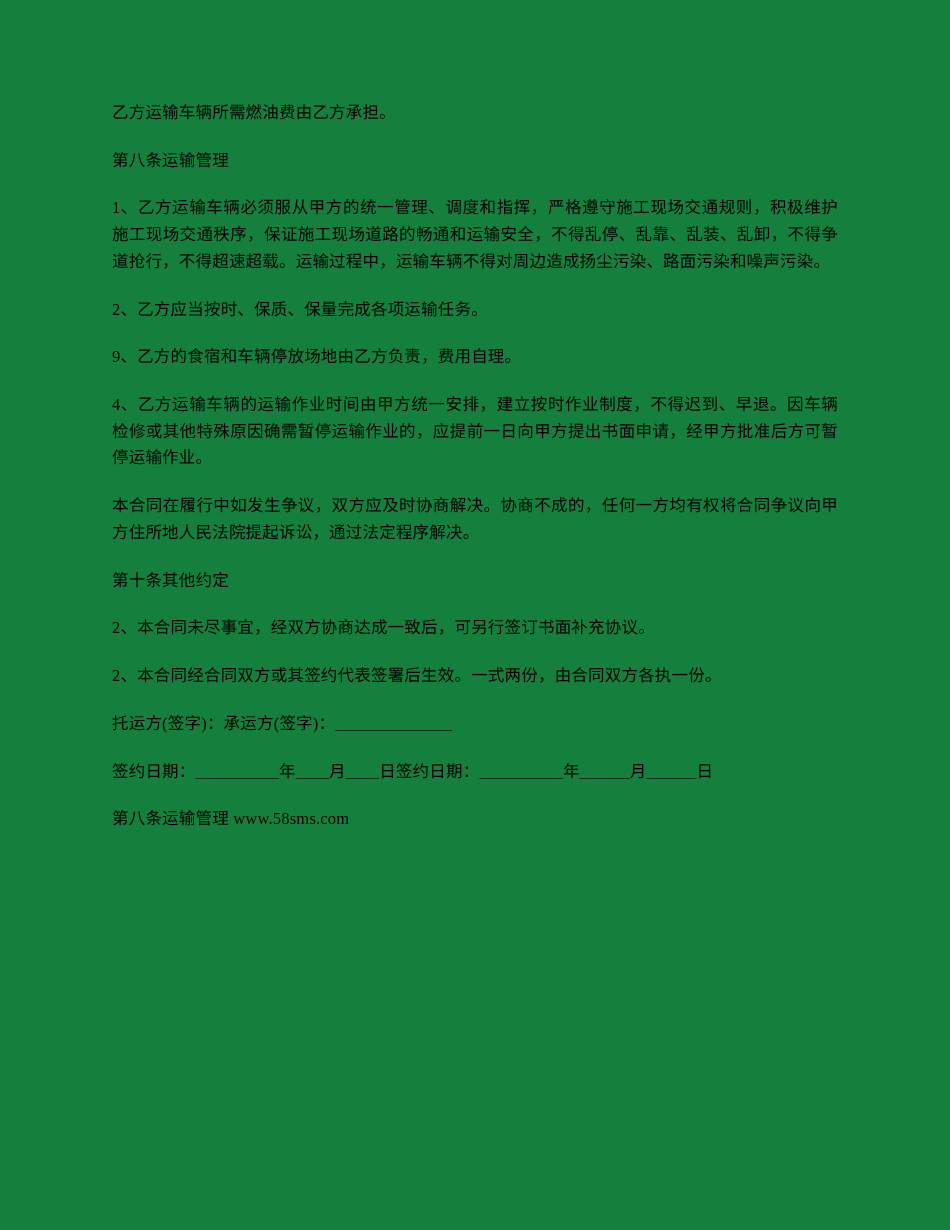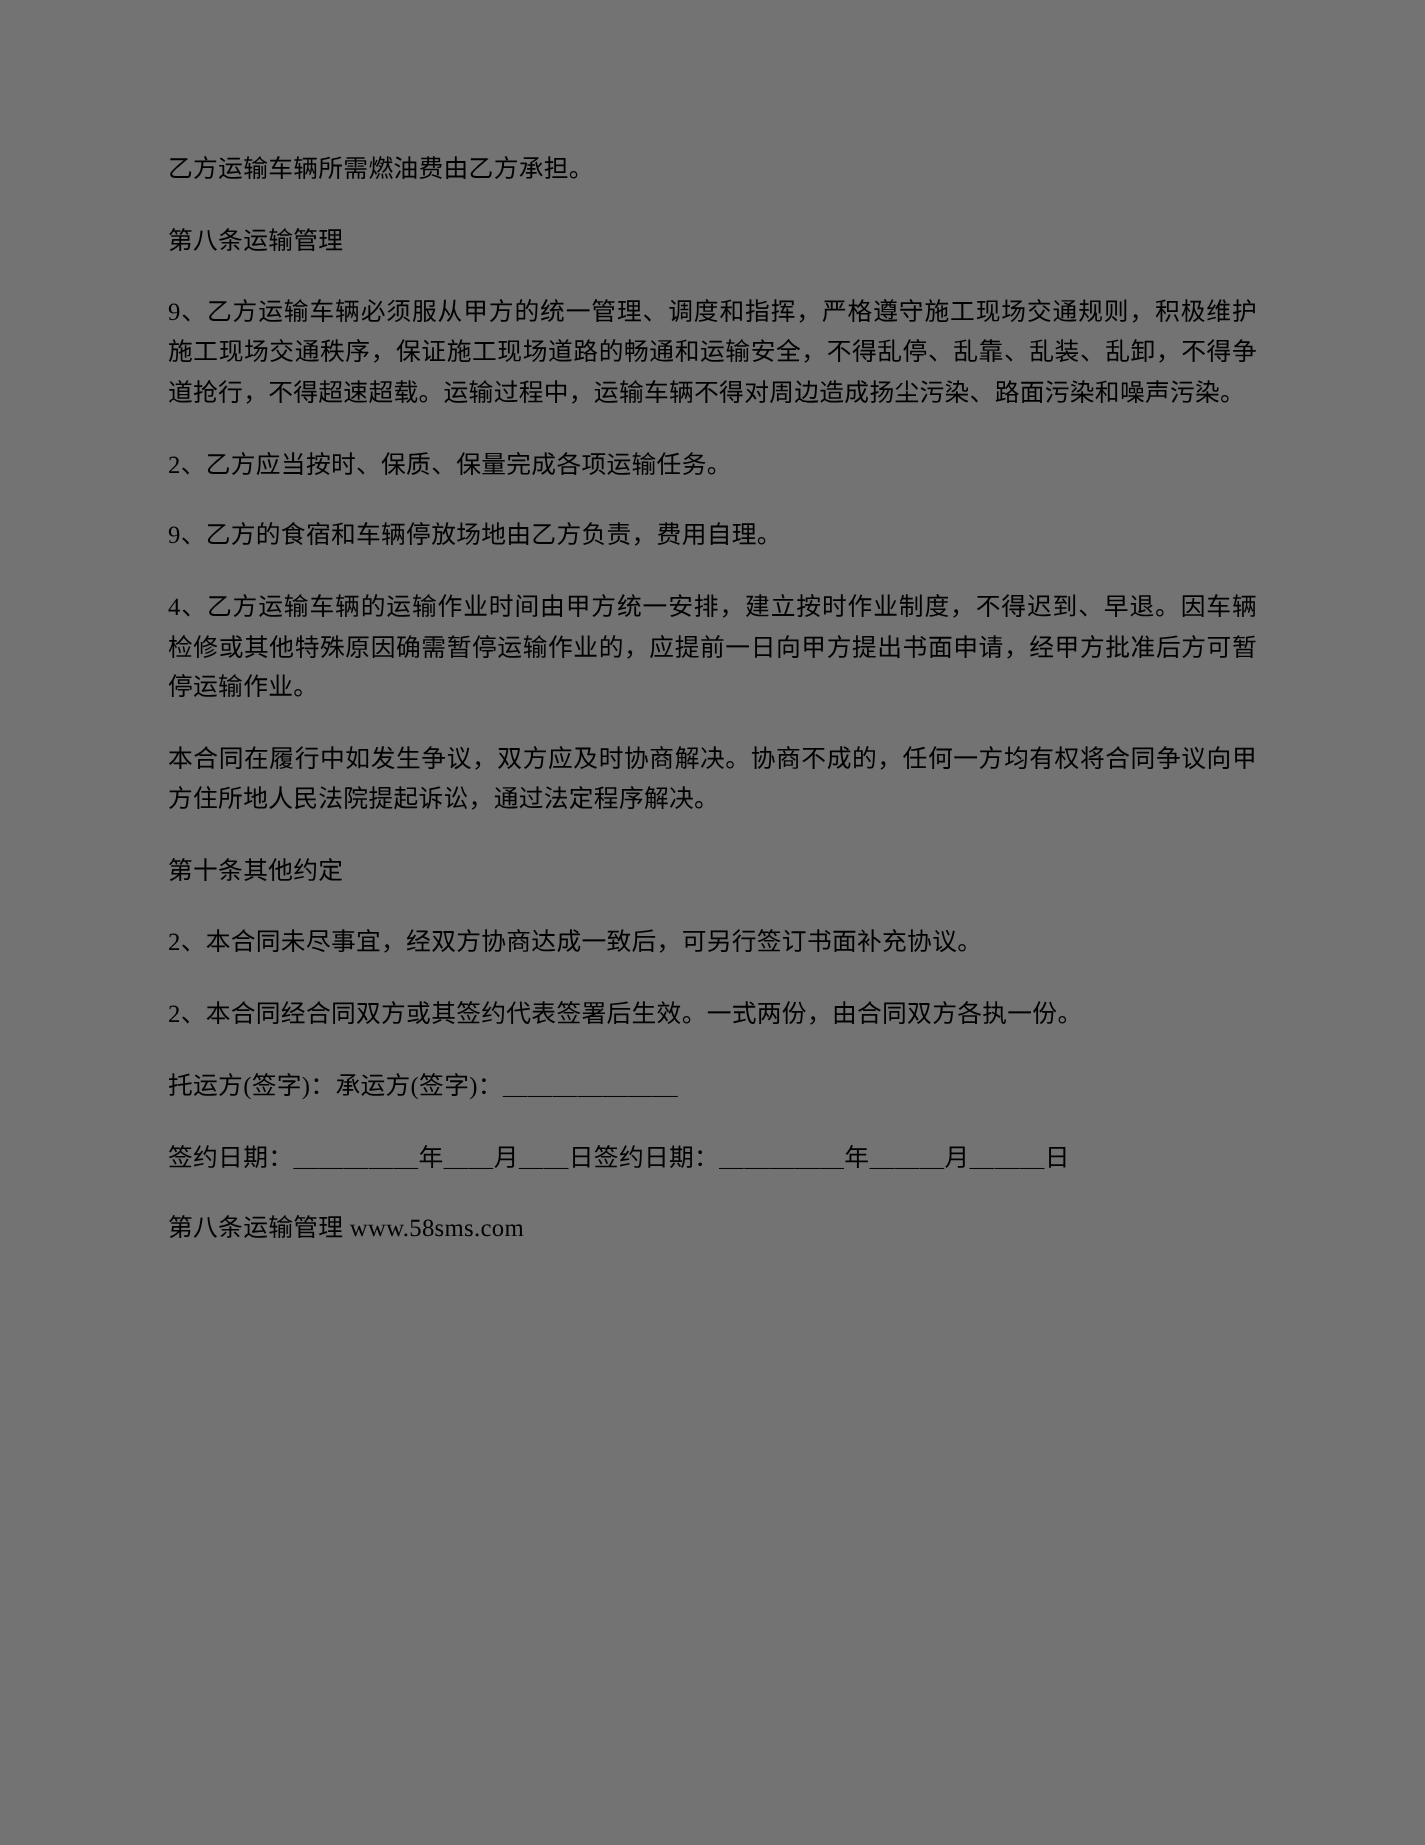--- a/index.html
+++ b/index.html
@@ -11,21 +11,21 @@
     width: 950px;
     min-height: 1230px;
     font-family: "Liberation Serif", "DejaVu Serif", serif;
     color: #000000;
   }
   .page {
     width: 950px;
     min-height: 1230px;
     box-sizing: border-box;
     padding: 100px 112px 40px 112px;
-    background: #737373;
+    background: #15803d;
   }
   .doc-body {
     width: 726px;
   }
   p.para {
     margin: 0 0 21px 0;
     font-size: 16.5px;
     line-height: 1.62;
     text-align: justify;
     letter-spacing: 0.2px;
@@ -50,21 +50,21 @@
     letter-spacing: 0.2px;
   }
 </style>
 </head>
 <body>
 
 <div class="page">
   <div class="doc-body" id="doc-body">
       <p class="para ">乙方运输车辆所需燃油费由乙方承担。</p>
       <p class="para heading">第八条运输管理</p>
-      <p class="para ">9、乙方运输车辆必须服从甲方的统一管理、调度和指挥，严格遵守施工现场交通规则，积极维护施工现场交通秩序，保证施工现场道路的畅通和运输安全，不得乱停、乱靠、乱装、乱卸，不得争道抢行，不得超速超载。运输过程中，运输车辆不得对周边造成扬尘污染、路面污染和噪声污染。</p>
+      <p class="para ">1、乙方运输车辆必须服从甲方的统一管理、调度和指挥，严格遵守施工现场交通规则，积极维护施工现场交通秩序，保证施工现场道路的畅通和运输安全，不得乱停、乱靠、乱装、乱卸，不得争道抢行，不得超速超载。运输过程中，运输车辆不得对周边造成扬尘污染、路面污染和噪声污染。</p>
       <p class="para ">2、乙方应当按时、保质、保量完成各项运输任务。</p>
       <p class="para ">9、乙方的食宿和车辆停放场地由乙方负责，费用自理。</p>
       <p class="para ">4、乙方运输车辆的运输作业时间由甲方统一安排，建立按时作业制度，不得迟到、早退。因车辆检修或其他特殊原因确需暂停运输作业的，应提前一日向甲方提出书面申请，经甲方批准后方可暂停运输作业。</p>
       <p class="para ">本合同在履行中如发生争议，双方应及时协商解决。协商不成的，任何一方均有权将合同争议向甲方住所地人民法院提起诉讼，通过法定程序解决。</p>
       <p class="para heading">第十条其他约定</p>
       <p class="para ">2、本合同未尽事宜，经双方协商达成一致后，可另行签订书面补充协议。</p>
       <p class="para ">2、本合同经合同双方或其签约代表签署后生效。一式两份，由合同双方各执一份。</p>
       <p class="para signature">托运方(签字)：承运方(签字)：＿＿＿＿＿＿＿</p>
       <p class="para signature">签约日期：＿＿＿＿＿年＿＿月＿＿日签约日期：＿＿＿＿＿年＿＿＿月＿＿＿日</p>
       <p class="para footer-note">第八条运输管理 www.58sms.com</p>

